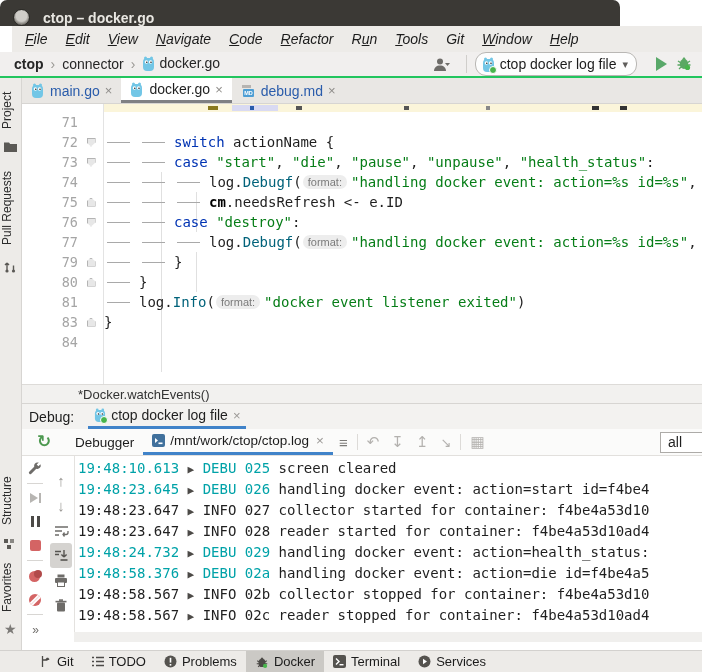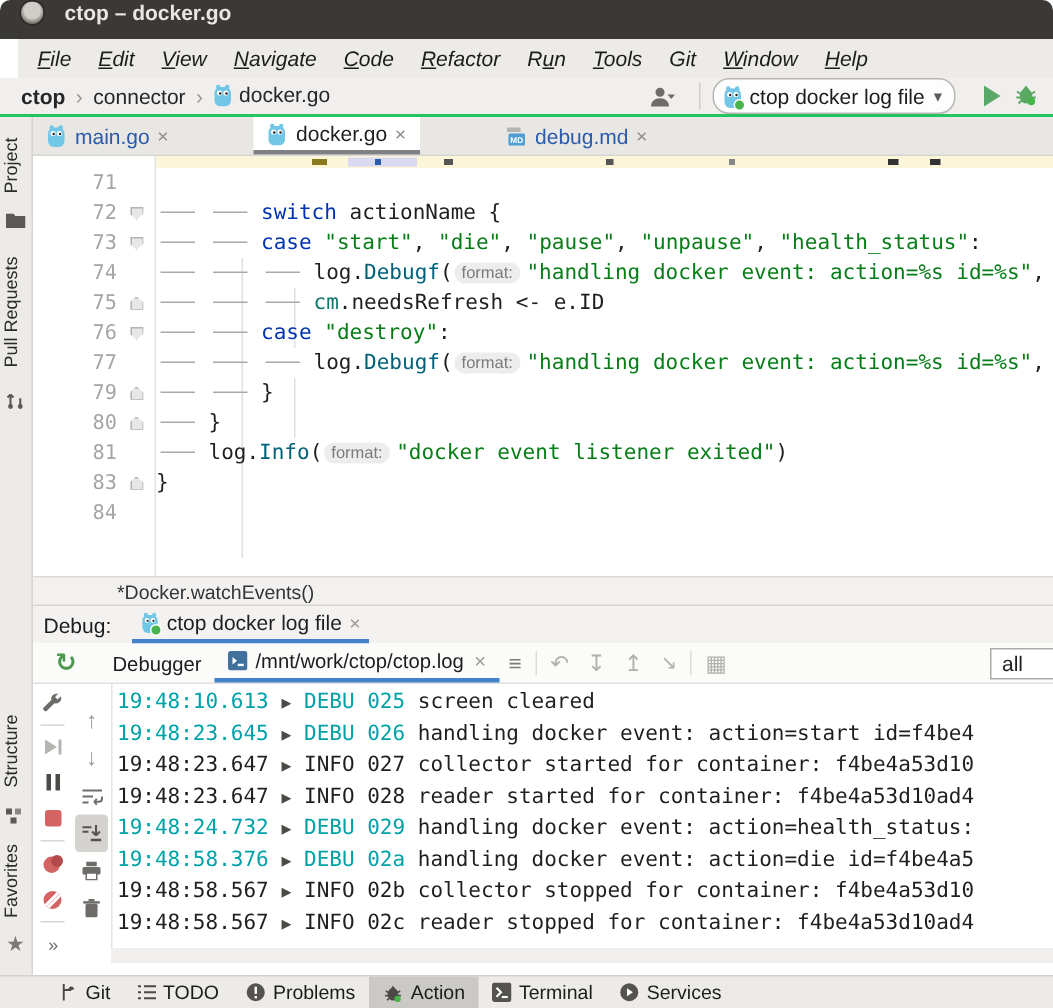--- a/index.html
+++ b/index.html
@@ -1,20 +1,20 @@
 <!DOCTYPE html>
 <html><head>
 <meta charset="utf-8">
 <style>
   html,body{margin:0;padding:0;background:#555;}
   #app{position:relative;width:702px;height:672px;overflow:hidden;background:#fff;
        font-family:"Liberation Sans","DejaVu Sans",sans-serif;font-size:13px;color:#1f1f1f;}
   
-  .titlebar{position:absolute;left:0;top:0;width:702px;height:26px;background:#3b3935;
-            border-radius:7px 7px 0 0;display:flex;align-items:flex-start;}
+  .titlebar{position:absolute;left:0;top:0;width:620px;height:26px;background:#3b3935;
+            border-radius:7px 7px 0 0;display:flex;align-items:flex-end;}
   .win-btn{width:15px;height:15px;border-radius:50%;margin-left:13px;
            background:radial-gradient(circle at 50% 40%,#cfcdc8 0 45%,#807d77 70%,#55524d 100%);
            border:1px solid #2a2926;}
   .win-title{color:#e9e7e2;font-size:14px;font-weight:bold;margin-left:13px;}
   
   .menubar{position:absolute;left:12px;top:26px;width:702px;height:26px;background:#edebe8;
            display:flex;align-items:center;padding-left:4px;box-sizing:border-box;font-style:italic;}
   .menu-item{padding:3px 9px;font-size:14px;color:#1c1c1c;cursor:default;}
   .menu-item u{text-decoration:underline;}
   
@@ -34,21 +34,21 @@
   .play-tri{width:0;height:0;border-left:11px solid #59a869;border-top:7px solid transparent;
             border-bottom:7px solid transparent;margin:0 9px;}
   
   .lstrip{position:absolute;left:0;top:78px;width:22px;height:572px;background:#edebe8;
           border-right:1px solid #d7d5d2;box-sizing:border-box;}
   .vlabel{position:absolute;left:0;width:22px;writing-mode:vertical-rl;transform:rotate(180deg);
           font-size:12px;color:#2b2b2b;text-align:center;}
   .strip-ico{position:absolute;left:4px;width:14px;height:14px;}
   
   .tabbar{position:absolute;left:22px;top:78px;width:680px;height:26px;background:#e9e7e4;
-          border-bottom:1px solid #d7d5d2;display:flex;align-items:flex-end;box-sizing:border-box;gap:48px;}
+          border-bottom:1px solid #d7d5d2;display:flex;align-items:flex-end;box-sizing:border-box;}
   .etab{display:flex;align-items:center;height:25px;padding:0 8px 0 9px;font-size:14px;}
   .etab .t-label{margin:0 4px 0 6px;}
   .etab.inactive .t-label{color:#2a5cab;}
   .etab.active{background:#ffffff;border-bottom:3px solid #7f8083;box-sizing:border-box;}
   .etab .x{color:#8e8c89;font-size:13px;padding:0 1px;}
   
   .editor{position:absolute;left:22px;top:104px;width:680px;height:280px;background:#fff;overflow:hidden;}
   .gutter-line{position:absolute;left:81px;top:0;bottom:0;width:1px;background:#e3e3e3;}
   .partial-line{position:absolute;left:82px;top:0;width:598px;height:8px;background:#fbf5da;overflow:hidden;}
   .frag{position:absolute;top:2px;height:4px;}
@@ -56,21 +56,21 @@
   .crow{display:flex;height:20px;line-height:20px;white-space:pre;
         font-family:"DejaVu Sans Mono","Liberation Mono",monospace;font-size:14px;}
   .crow .ln{width:56px;text-align:right;color:#a5a5a5;font-size:13.5px;flex:0 0 auto;}
   .crow .fold{width:26px;flex:0 0 auto;display:flex;align-items:center;justify-content:center;}
   .pent{width:9px;height:9px;background:#e7e7e7;border:1px solid #b4b4b4;box-sizing:border-box;}
   .pent.down{clip-path:polygon(0 0,100% 0,100% 55%,50% 100%,0 55%);}
   .pent.up{clip-path:polygon(50% 0,100% 45%,100% 100%,0 100%,0 45%);}
   .ctext{flex:1;overflow:hidden;color:#1f1f1f;}
   .tws{display:inline-block;width:35px;height:1em;position:relative;vertical-align:baseline;}
   .tws::before{content:"";position:absolute;left:3px;right:9px;top:9px;height:1px;background:#a9a9a9;}
-  .kw{color:#0033b3;} .str{color:#067d17;} .fn{color:#00627a;} .fld{color:#0f766e;}
+  .kw{color:#0033b3;} .str{color:#067d17;} .fn{color:#00627a;} .fld{color:#000000;font-weight:bold;}
   .hint{background:#ededed;color:#7b7b7b;border-radius:7px;font-size:11px;padding:1px 5px;
         margin:0 4px 0 1px;font-family:"Liberation Sans",sans-serif;vertical-align:1px;}
   .iguide{position:absolute;width:1px;background:#e0e0e0;}
   
   .ctxbar{position:absolute;left:22px;top:384px;width:680px;height:20px;background:#f2f1ef;
           border-top:1px solid #dddbd8;border-bottom:1px solid #d7d5d2;box-sizing:border-box;
           display:flex;align-items:center;font-size:13px;color:#333;padding-left:56px;}
   
   .dbg-head{position:absolute;left:22px;top:404px;width:680px;height:25px;background:#f3f2f0;
             display:flex;align-items:stretch;box-sizing:border-box;}
@@ -458,21 +458,21 @@
       </div>
       <div class="sitem pressed">
         <span class="si">
           <svg width="14" height="14" viewBox="0 0 16 16">
             <ellipse cx="8" cy="9" rx="4" ry="4.8" fill="#4c4a47"></ellipse>
             <path d="M8 2.5 l1.8 2.2 h-3.6z" fill="#4c4a47"></path>
             <path d="M2.5 6.5l3 1.8M13.5 6.5l-3 1.8M2 10h3.5M14 10h-3.5M3.5 13.5l2.3-2.2M12.5 13.5l-2.3-2.2" stroke="#4c4a47" stroke-width="1.2" fill="none"></path>
             <circle cx="11.5" cy="12.5" r="2.4" fill="#48b54c"></circle>
           </svg>
         </span>
-        <span>Action</span>
+        <span>Docker</span>
       </div>
       <div class="sitem">
         <span class="si">
           <svg width="13" height="13" viewBox="0 0 13 13">
             <rect width="13" height="13" rx="2" fill="#55534f"></rect>
             <path d="M3 3.5l3 3-3 3" stroke="#fff" stroke-width="1.4" fill="none"></path>
             <rect x="6.5" y="9" width="4" height="1.4" fill="#fff"></rect>
           </svg>
         </span>
         <span>Terminal</span>

